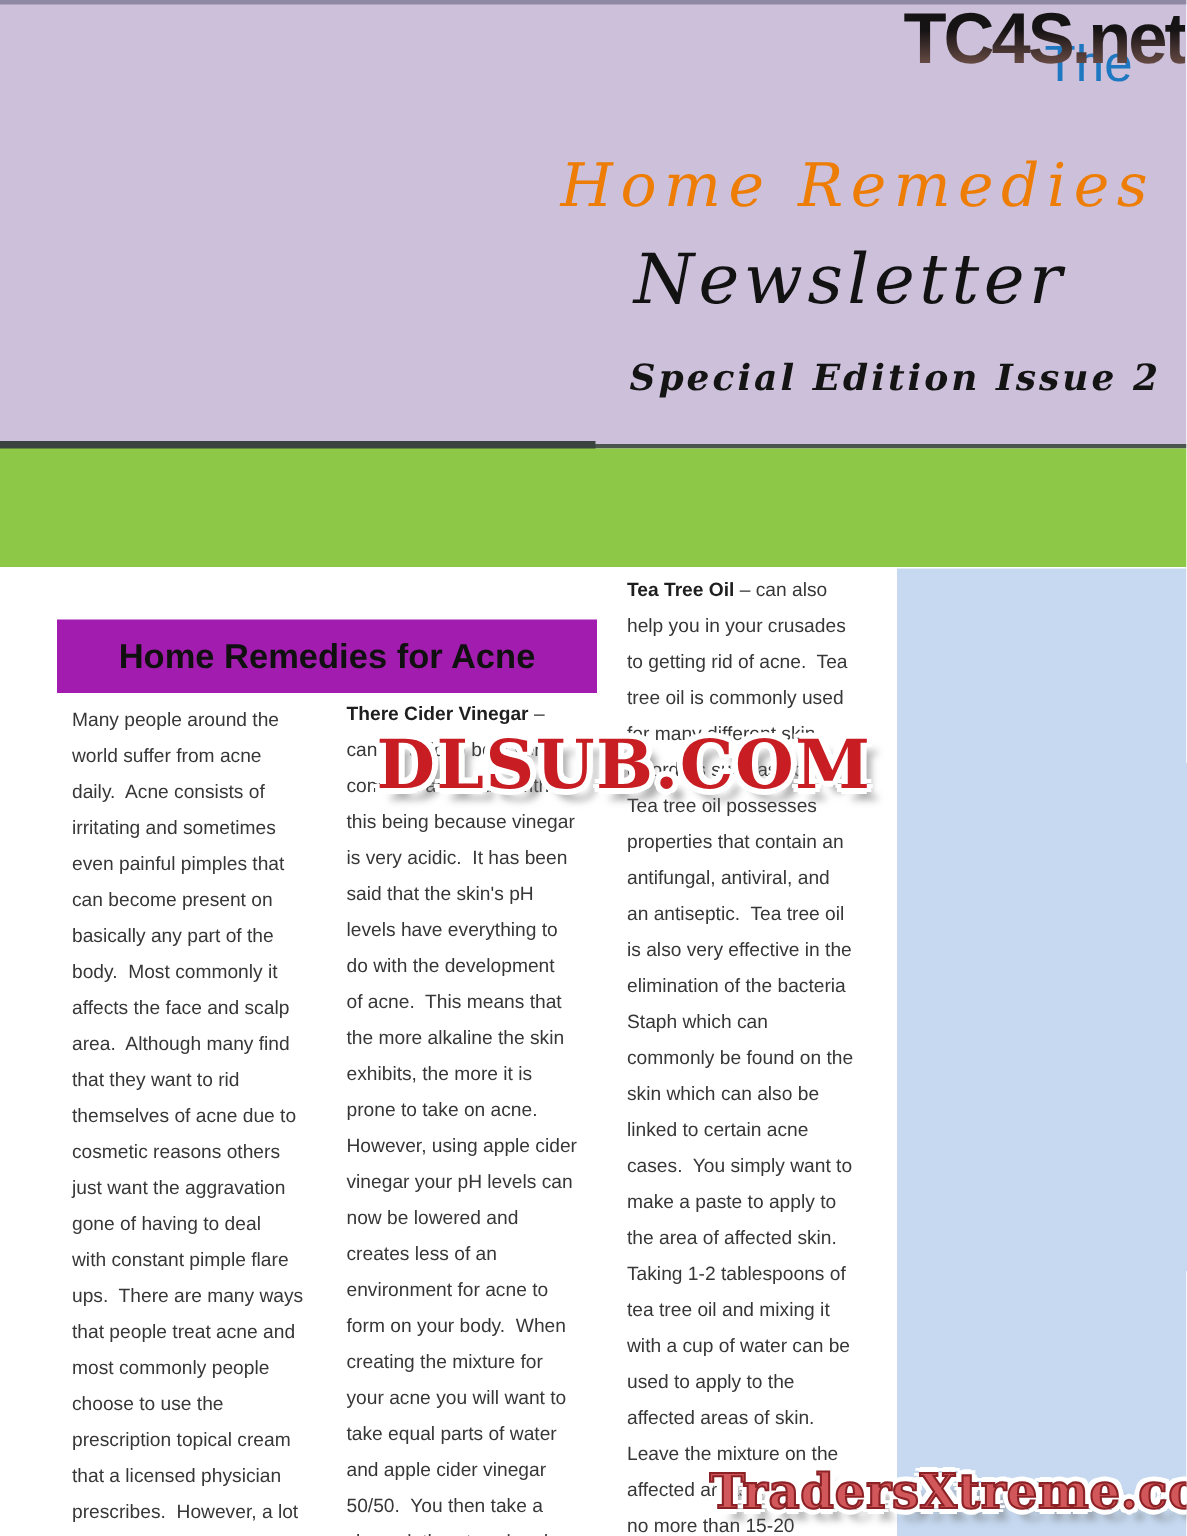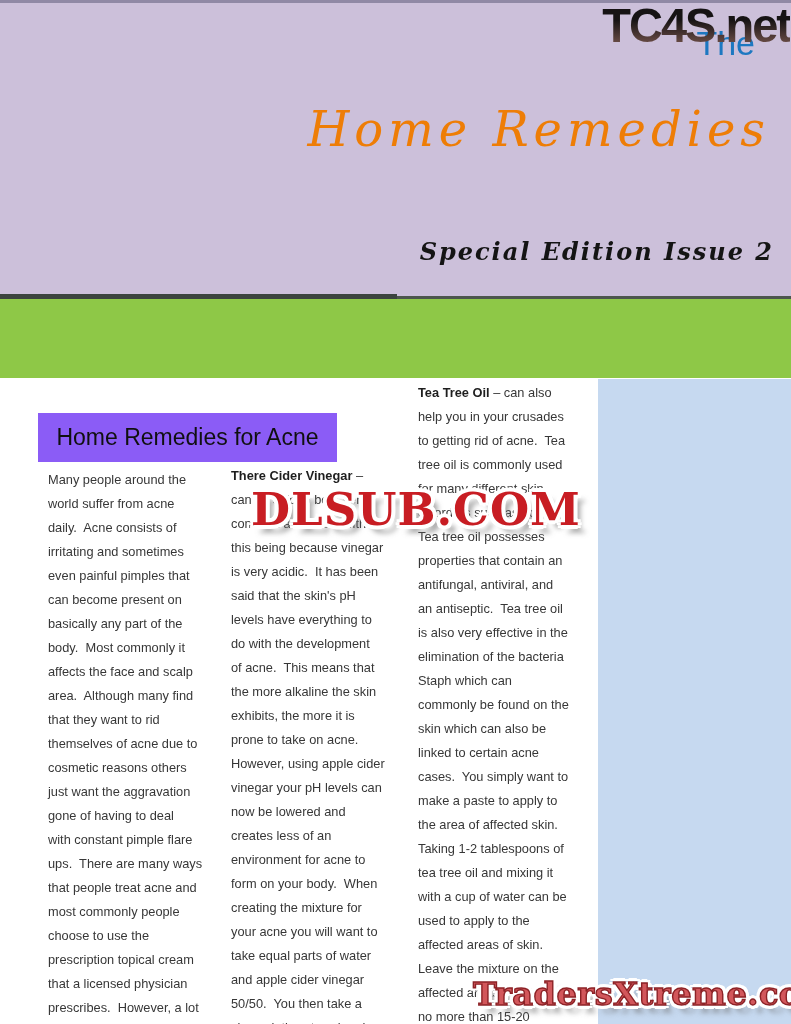--- a/index.html
+++ b/index.html
@@ -9,43 +9,43 @@
 
   
   .header-banner { position:absolute; top:0; left:0; width:791px; height:297px; background:#ccc0da; }
   .top-edge-line { position:absolute; top:0; left:0; width:791px; height:3px; background:#9089a5; }
 
   .title-line { position:absolute; top:24px; right:36px; display:flex; align-items:center; gap:12px; z-index:2; }
   .t-blue  { color:#1d78c1; font-size:34px; }
   .t-big   { color:#c0504d; font-size:58px; font-weight:bold; font-family:"DejaVu Serif", serif; letter-spacing:2px; }
 
   .subtitle-orange { position:absolute; top:101px; right:21px; color:#ee7d06;
-      font-family:"DejaVu Serif", serif; font-style:italic; font-size:48px; letter-spacing:5px; z-index:2; }
+      font-family:"DejaVu Serif", serif; font-style:italic; font-size:40px; letter-spacing:5px; z-index:2; }
   .subtitle-black  { position:absolute; top:159px; right:80px; color:#121212;
       font-family:"DejaVu Serif", serif; font-style:italic; font-size:46px; letter-spacing:3px; z-index:2; }
   .edition-label   { position:absolute; top:237px; right:17px; color:#141414;
       font-family:"DejaVu Serif", serif; font-style:italic; font-size:24px; letter-spacing:2px; z-index:2;font-weight:bold; }
 
   .wm-top { position:absolute; top:-2px; right:1px; z-index:3;
       font-weight:bold; font-size:47px; letter-spacing:-2px;
       background:linear-gradient(180deg,#161314 40%, #7e5a52 92%);
       -webkit-background-clip:text; background-clip:text; color:transparent;
       text-shadow:none; transform:scaleY(1.02); }
 
   
   .divider-full { position:absolute; top:296px; left:0; width:791px; height:3px; background:#4c554d; }
   .divider-left { position:absolute; top:294px; left:0; width:397px; height:6px; background:#3b433e; }
   .green-band   { position:absolute; top:299px; left:0; width:791px; height:79px; background:#8ec847; }
 
   
   .blue-sidebar { position:absolute; top:379px; left:598px; width:193px; height:645px; background:#c6d9f0; }
 
-  .heading-box { position:absolute; top:413px; left:38px; width:299px; height:49px;
-      background:#8b5cf6; text-align:center; line-height:49px;
-      font-weight:normal; font-size:23px; color:#101010; }
+  .heading-box { position:absolute; top:413px; left:38px; width:360px; height:49px;
+      background:#a21caf; text-align:center; line-height:49px;
+      font-weight:bold; font-size:23px; color:#101010; }
 
   .col { position:absolute; white-space:pre; font-size:12.8px; line-height:24px; color:#373737; }
   .col b { font-weight:bold; color:#1e1e1e; }
   .col1 { top:468px; left:48px; }
   .col2 { top:464px; left:231px; }
   .col3 { top:381px; left:418px; }
 
   
   .wm-red {
       position:absolute; font-family:"DejaVu Serif", serif; font-weight:bold; z-index:5;
@@ -62,20 +62,21 @@
 <body>
 
 <div class="page">
 
   <div class="header-banner">
     <div class="top-edge-line"></div>
     <div class="title-line">
       <span class="t-blue">The</span>
     </div>
     <div class="subtitle-orange">Home Remedies</div>
+    <div class="subtitle-black">Newsletter</div>
     <div class="edition-label">Special Edition Issue 2</div>
     <div class="wm-top">TC4S.net</div>
   </div>
 
   <div class="divider-full"></div>
   <div class="divider-left"></div>
   <div class="green-band"></div>
 
   <div class="blue-sidebar"></div>
 

